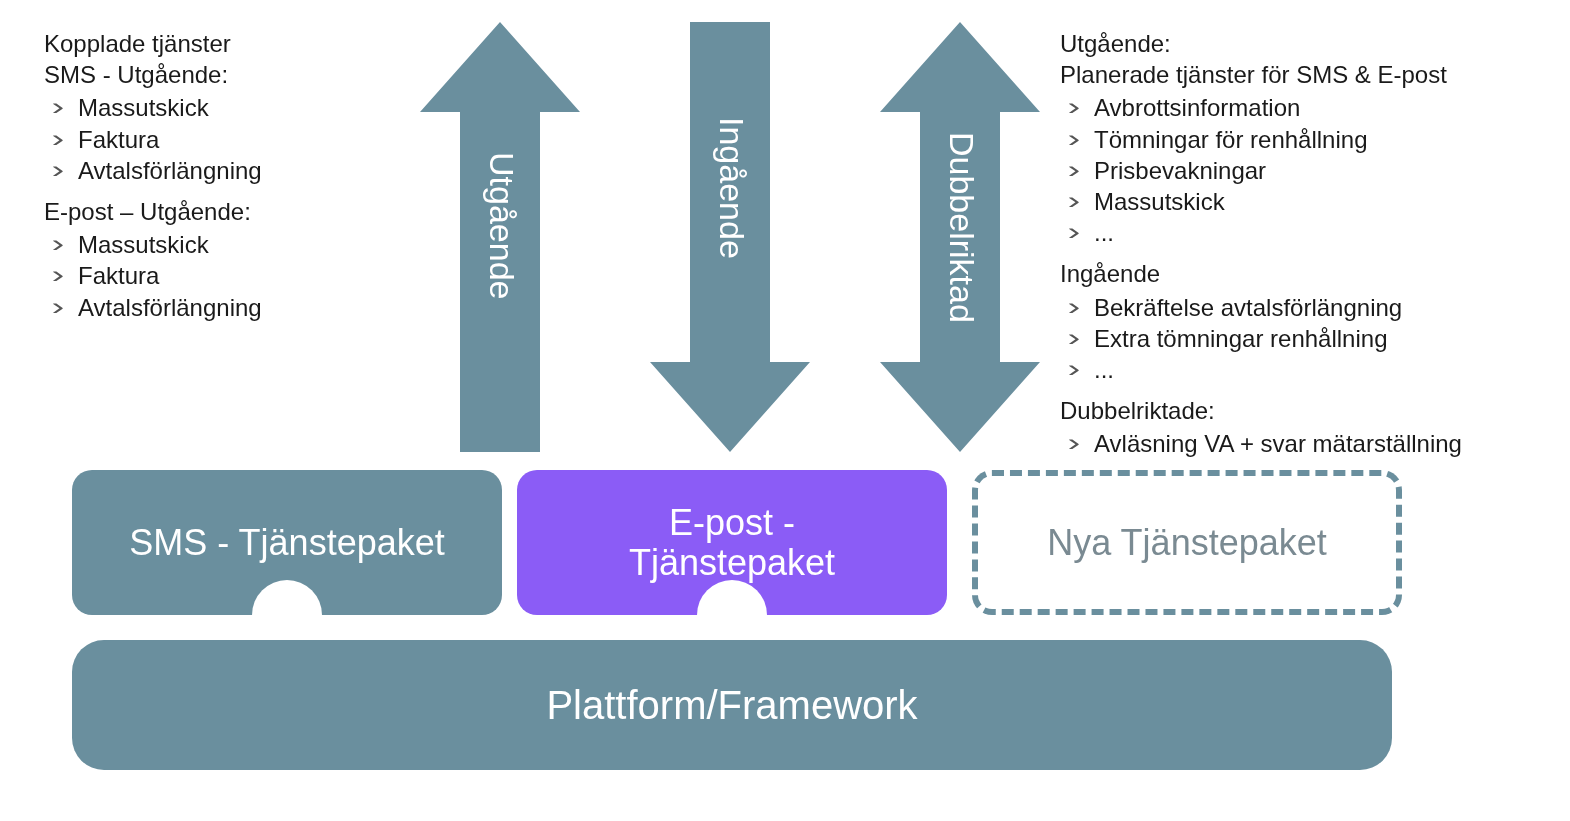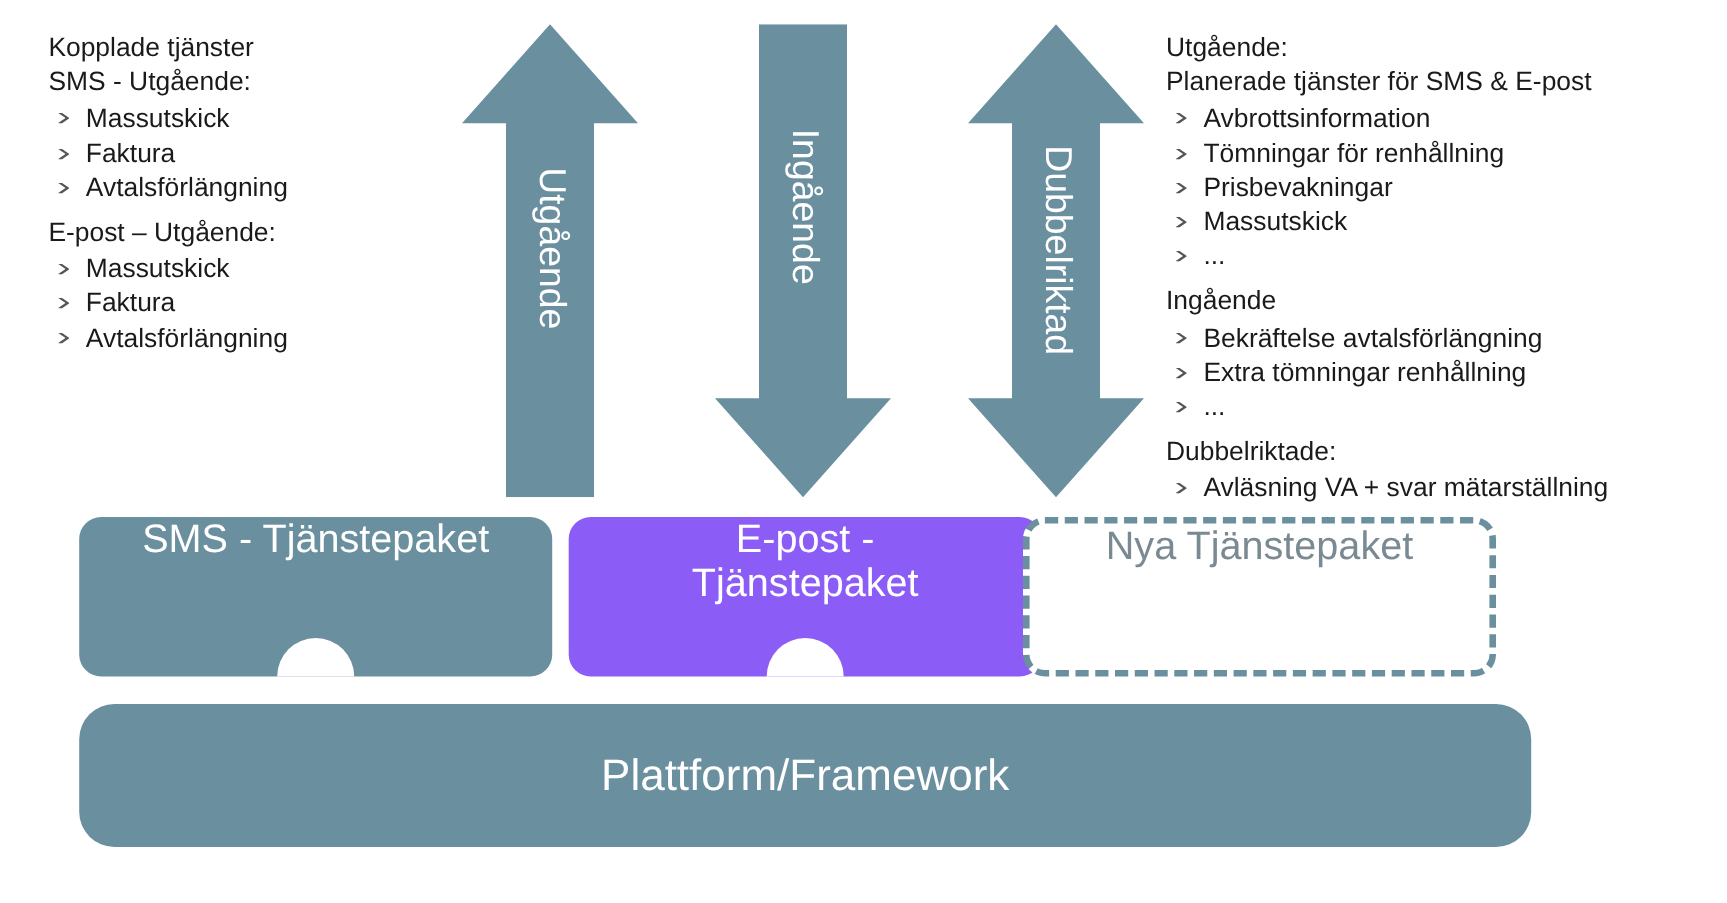--- a/index.html
+++ b/index.html
@@ -41,21 +41,21 @@
     color: #fff;
     font-size: 34px;
     writing-mode: vertical-rl;
     text-orientation: mixed;
     white-space: nowrap;
   }
   .box {
     position: absolute;
     border-radius: 20px;
     display: flex;
-    align-items: flex-start;
+    align-items: center;
     justify-content: center;
     text-align: center;
     font-size: 36px;
     color: #fff;
     line-height: 1.1;
   }
   .box.dashed {
     border: 6px dashed #6a8f9e;
     color: #7a8a92;
     background: #fff;
@@ -146,19 +146,19 @@
   <span>SMS - Tjänstepaket</span>
   <div class="notch" style="left:180px; bottom:0;"></div>
 </div>
 
 <div class="box" style="left:517px; top:470px; width:430px; height:145px; background:#8b5cf6; white-space:pre-line;">
   <span>E-post -
 Tjänstepaket</span>
   <div class="notch" style="left:180px; bottom:0;"></div>
 </div>
 
-<div class="box dashed" style="left:930px; top:470px; width:430px; height:145px;">
+<div class="box dashed" style="left:972px; top:470px; width:430px; height:145px;">
   <span>Nya Tjänstepaket</span>
 </div>
 
 <div class="platform" style="left:72px; top:640px; width:1320px; height:130px;">
   <span>Plattform/Framework</span>
 </div>
 
 </body></html>

